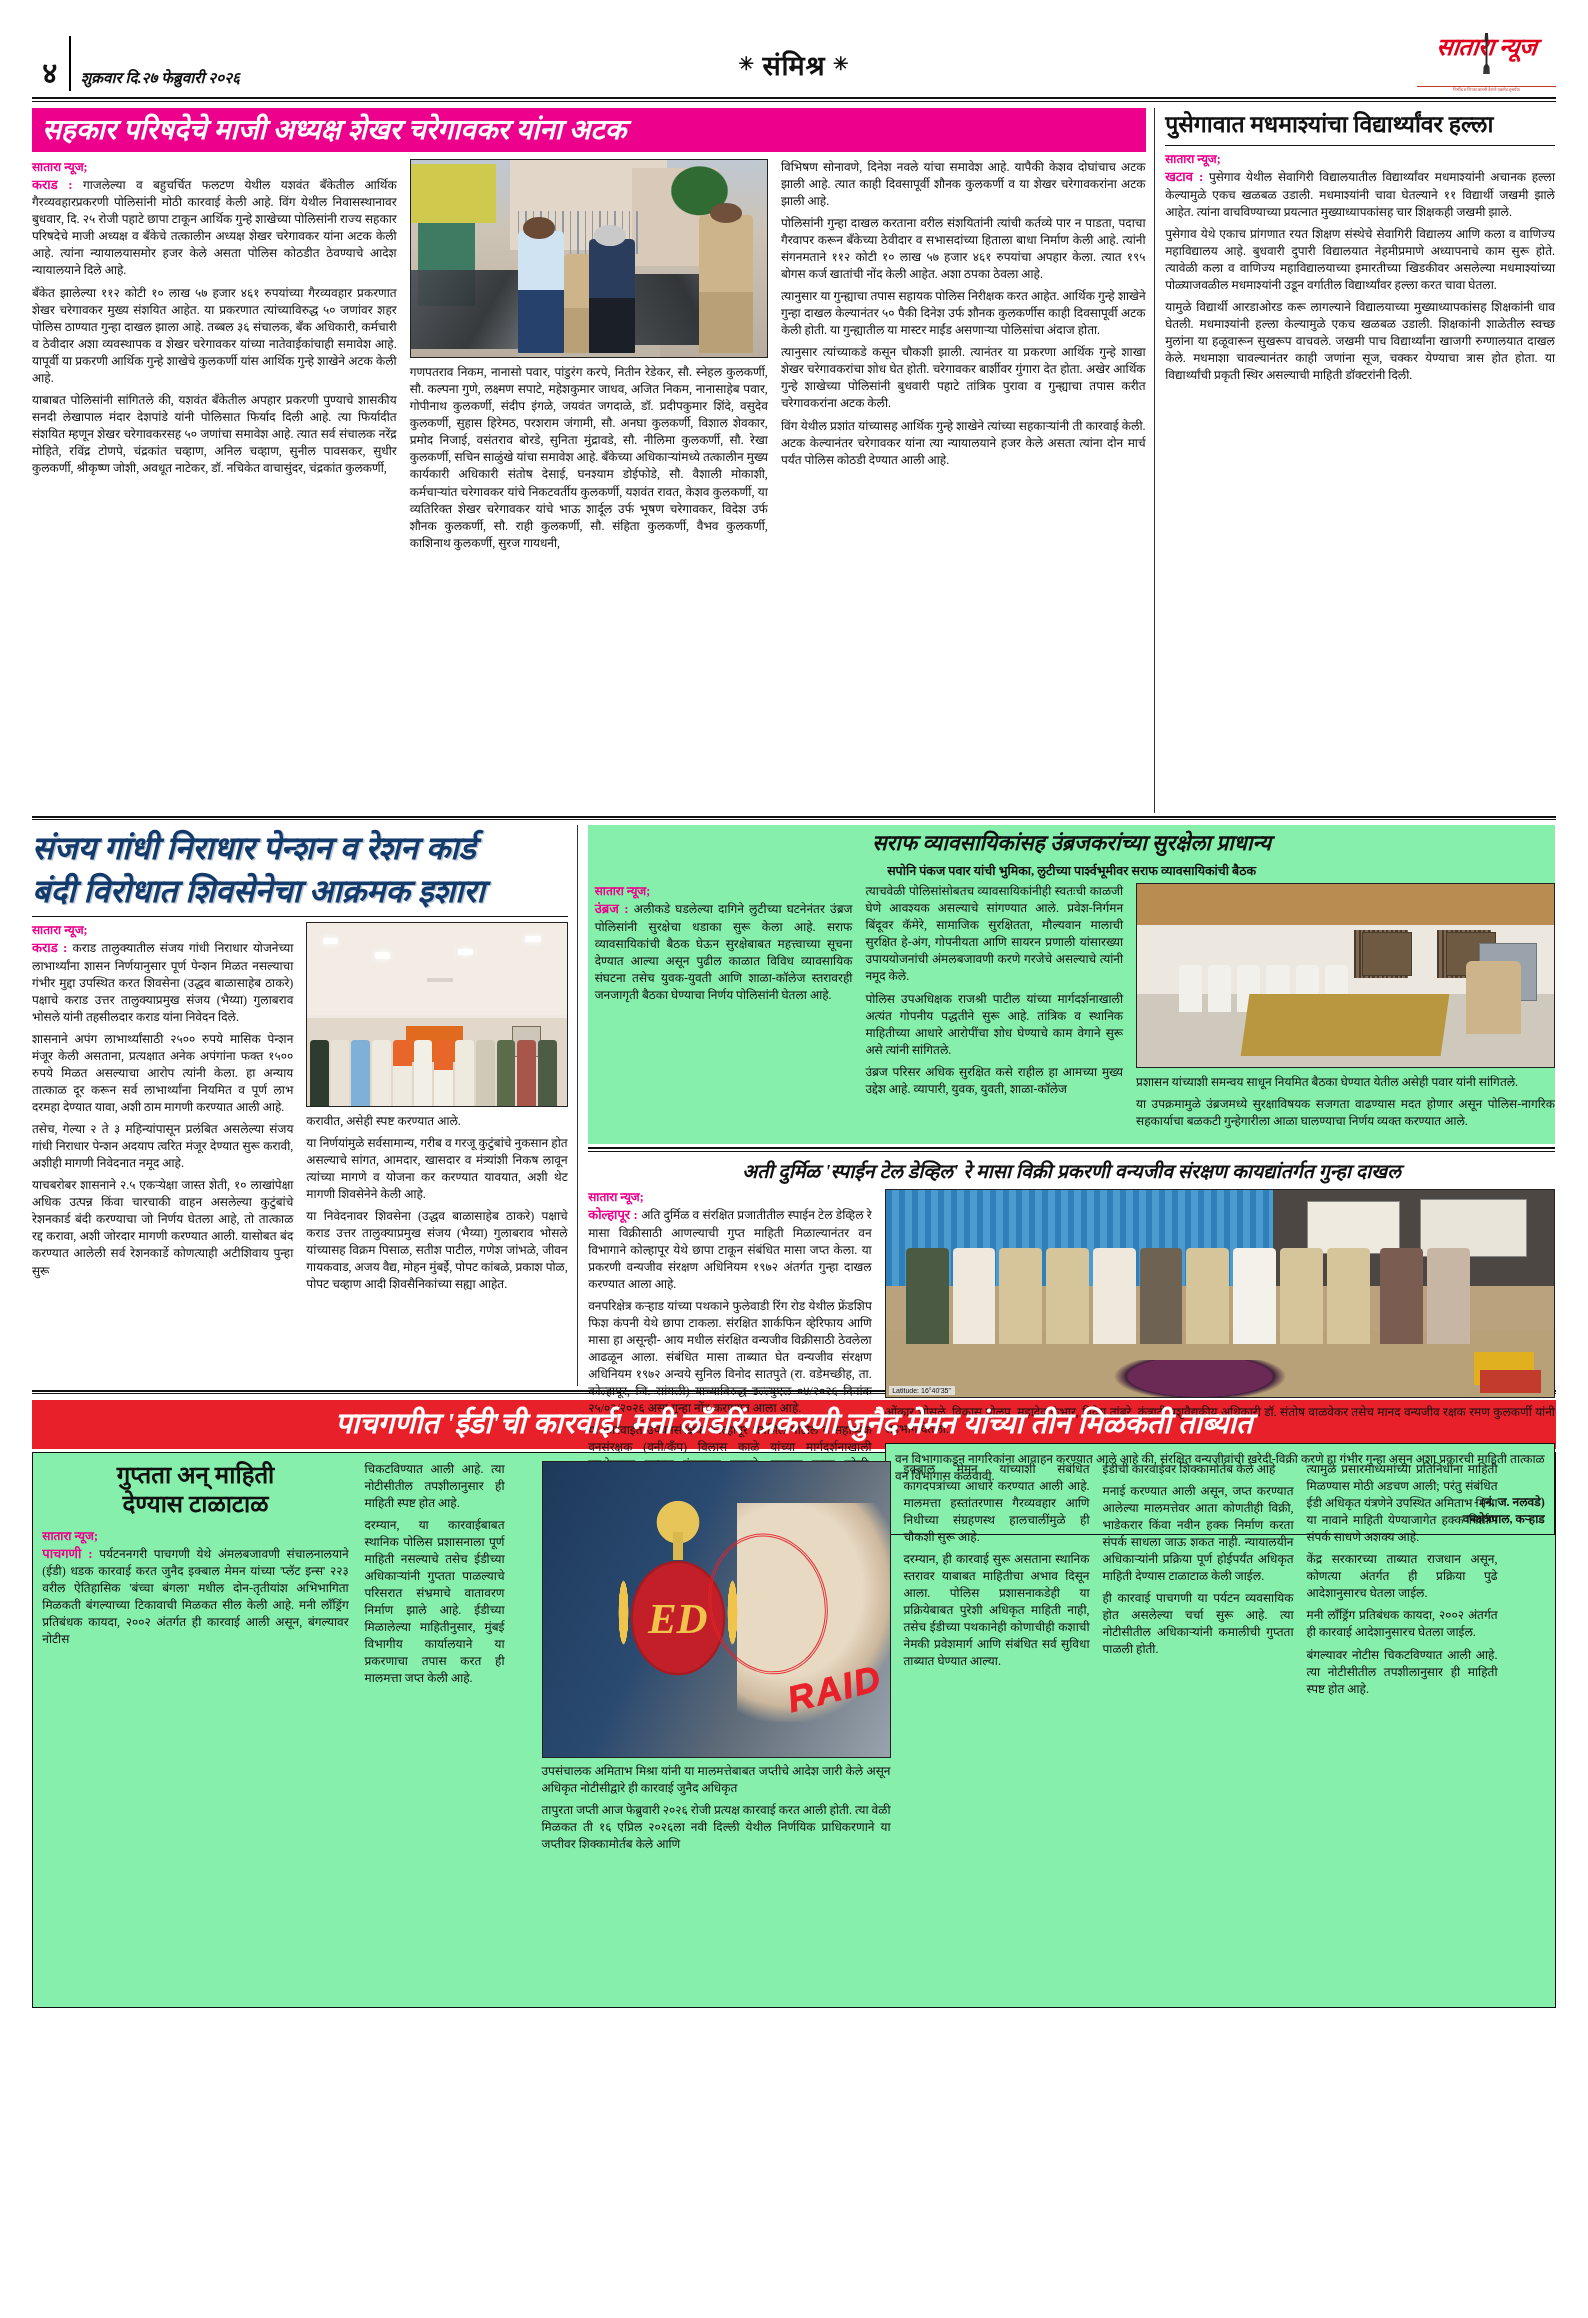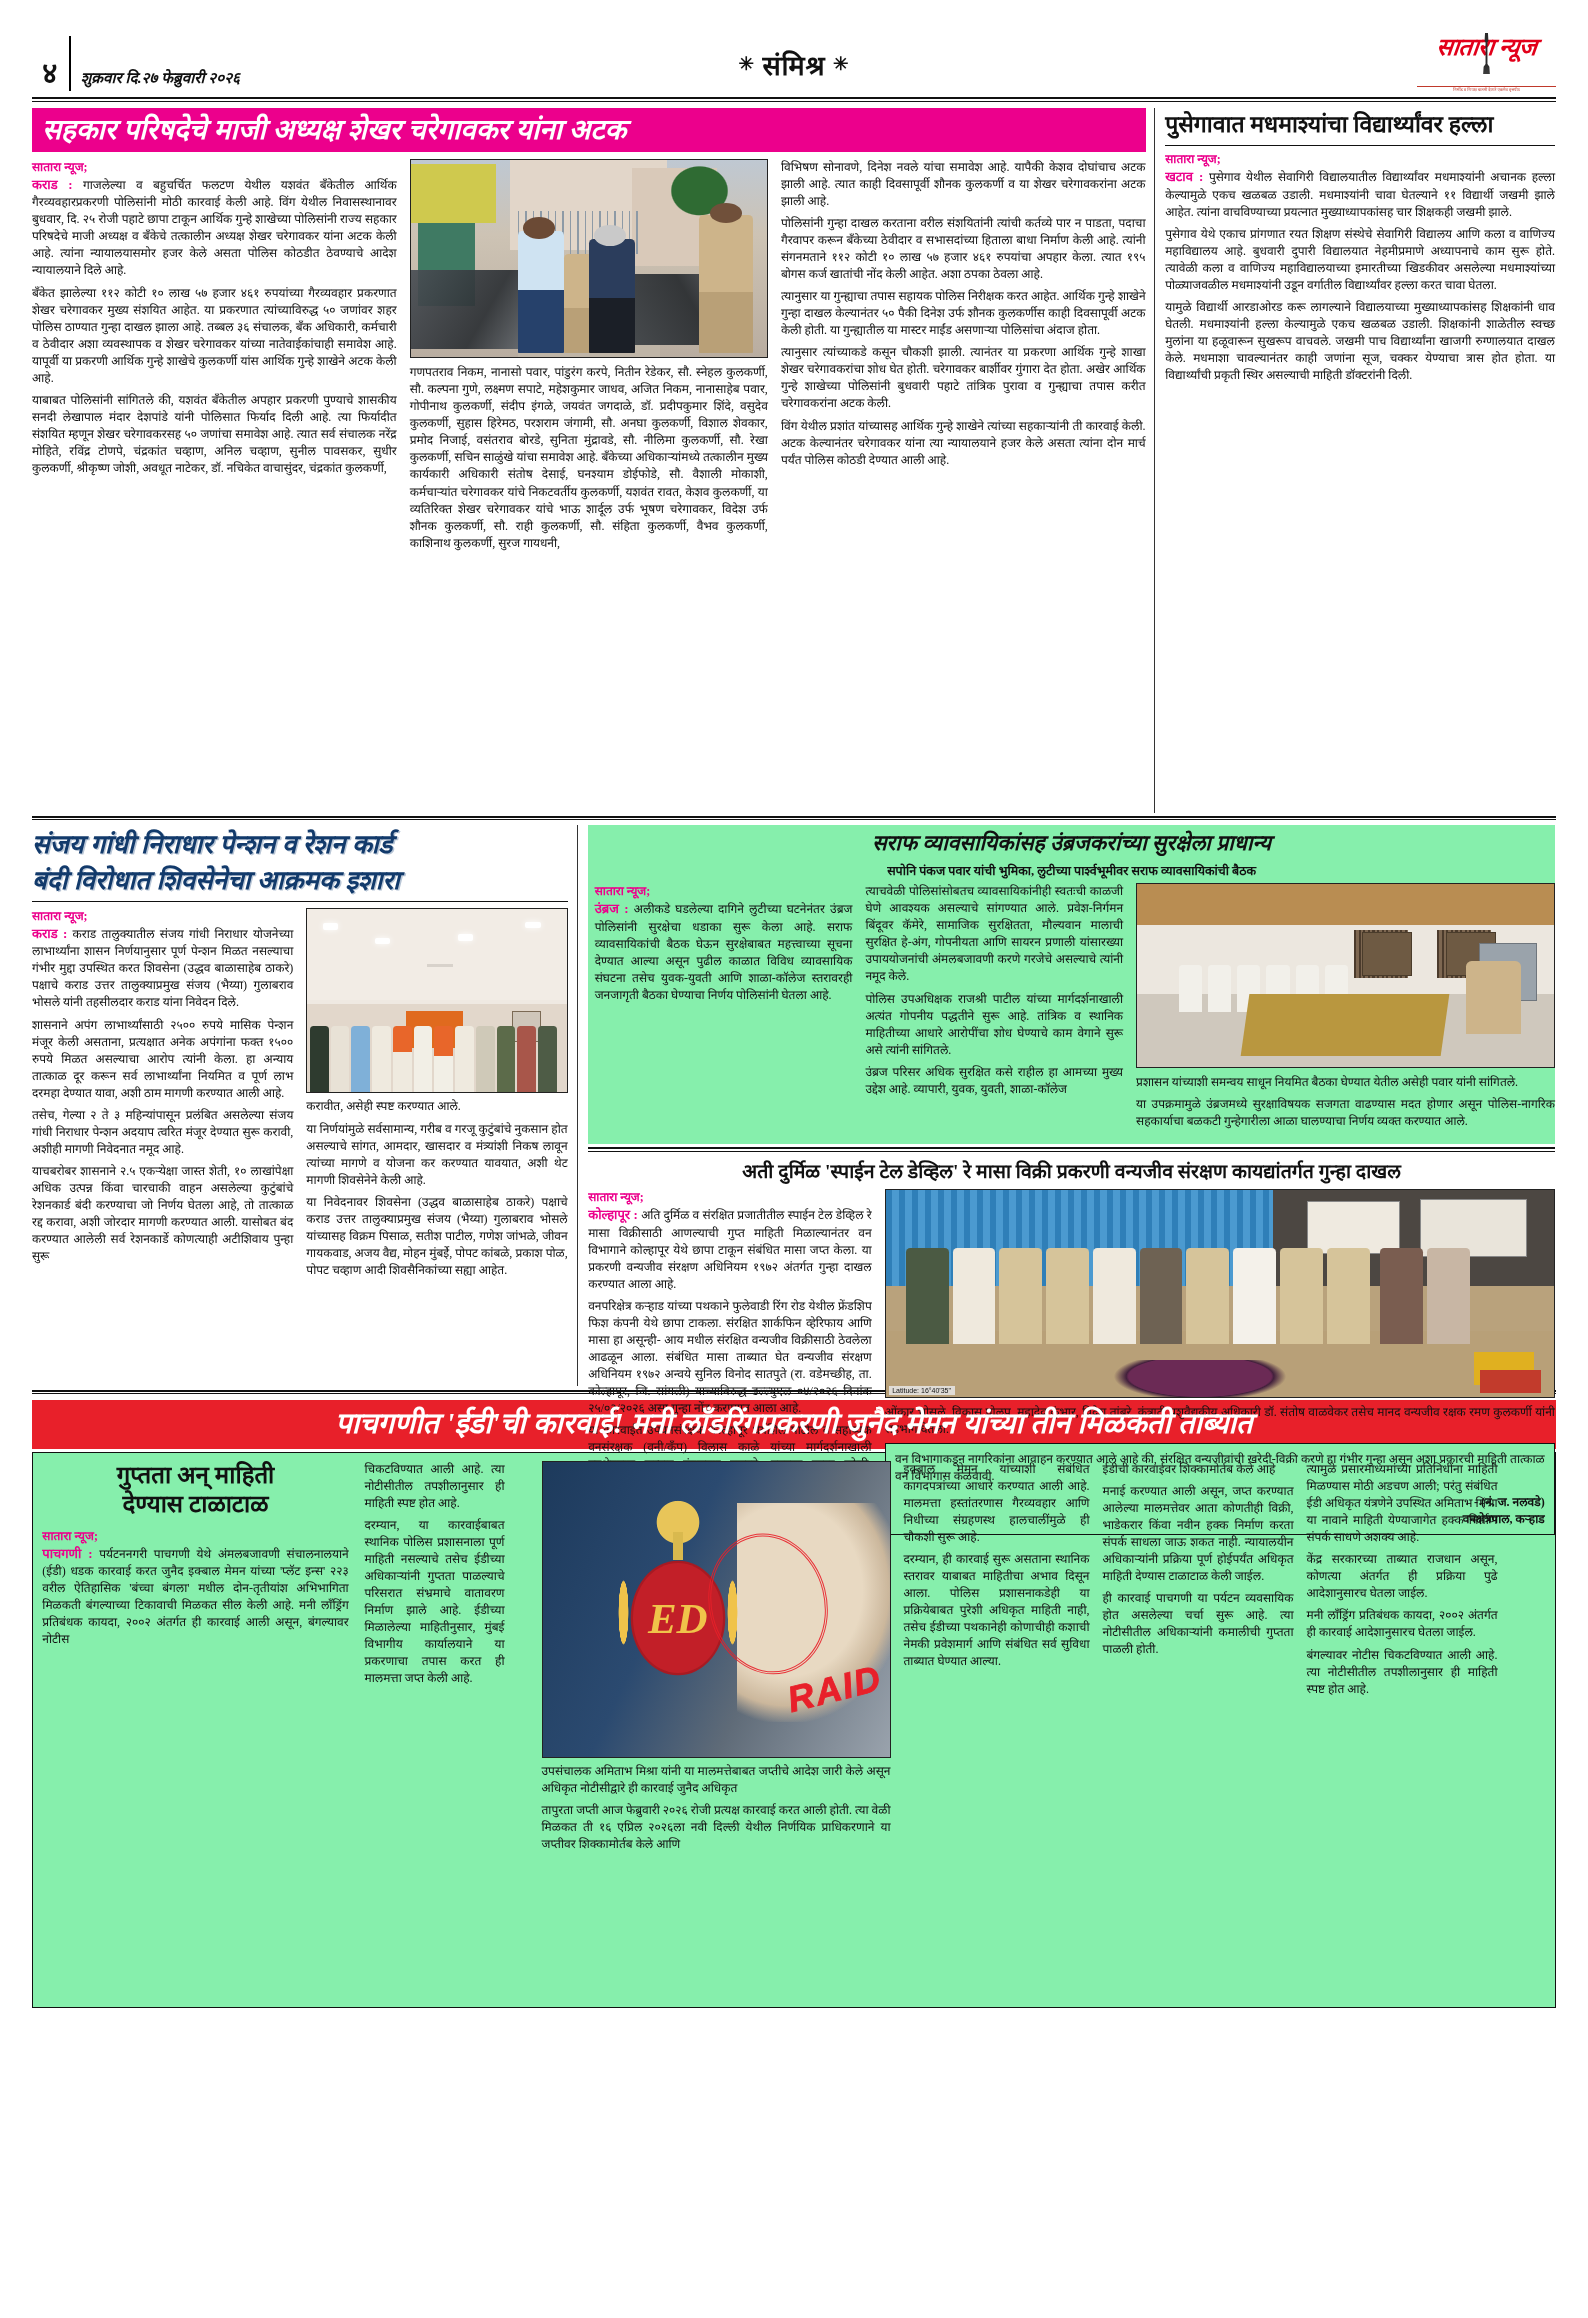--- a/index.html
+++ b/index.html
@@ -128,41 +128,42 @@
     overflow: hidden;
   }
   .hl-plain {
     font-size: 23px;
     font-weight: bold;
     line-height: 1.18;
     color: #111;
     padding: 2.8px 0 4.6px;
   }
   .hl-navy {
-    font-size: 26px;
+    font-size: 32px;
     font-weight: bold;
     font-style: italic;
     line-height: 1.2;
     color: #123a6b;
     text-shadow: 1.4px 1.4px 0 #b9c6d6;
     padding: 3.7px 0 4.6px;
   }
   .hl-black-center {
     font-size: 21.3px;
     font-weight: bold;
     font-style: italic;
     text-align: center;
     padding: 5.6px 4.6px 6.5px;
     line-height: 1.15;
     white-space: nowrap;
     overflow: hidden;
   }
   .hl-black-wide {
     font-size: 19.5px;
     font-weight: bold;
+    font-style: italic;
     text-align: center;
     padding: 5.6px 4.6px 6.5px;
     line-height: 1.12;
     white-space: nowrap;
     overflow: hidden;
   }
 
   
   .cols { display: flex; }
   .col { padding: 0 6.5px; }

